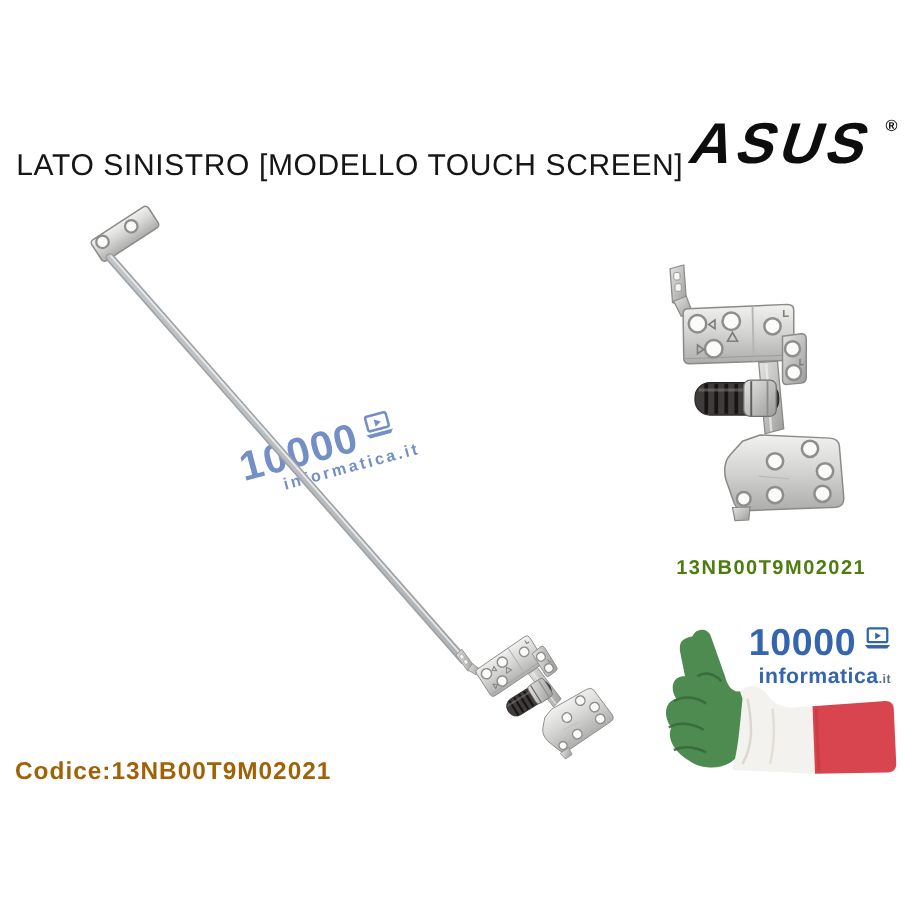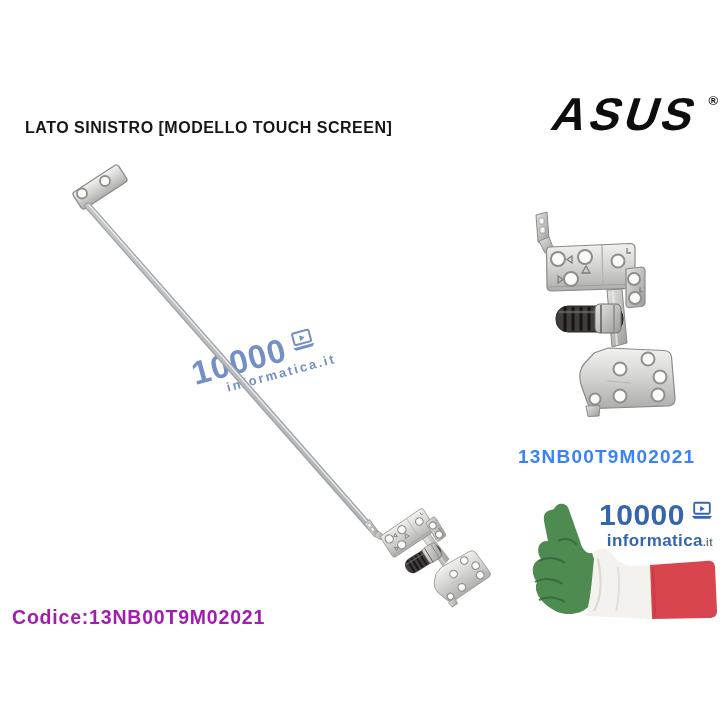--- a/index.html
+++ b/index.html
@@ -2,23 +2,23 @@
 <html><head>
 <meta charset="utf-8">
 <style>
   html,body{margin:0;padding:0;}
   body{font-family:"Liberation Sans",sans-serif;background:#fff;}
   #stage{position:relative;width:724px;height:724px;background:#ffffff;overflow:hidden;}
 
   .abs{position:absolute;}
 
   
-  .title{left:13px;top:119px;font-size:16px;font-weight:700;letter-spacing:.5px;color:#161616;white-space:nowrap;z-index:5;margin-left:12px;}
-  .part-code{left:518px;top:446px;width:198px;text-align:left;font-size:19px;font-weight:700;letter-spacing:1.2px;color:#3b82f6;z-index:5;}
-  .codice{left:12px;top:606px;font-size:19.5px;font-weight:700;letter-spacing:.8px;color:#a21caf;z-index:5;}
+  .title{left:13px;top:119px;font-size:24px;font-weight:400;letter-spacing:.5px;color:#161616;white-space:nowrap;z-index:5;}
+  .part-code{left:518px;top:446px;width:198px;text-align:center;font-size:16px;font-weight:700;letter-spacing:1.2px;color:#4d7c0f;z-index:5;}
+  .codice{left:12px;top:606px;font-size:19.5px;font-weight:700;letter-spacing:.8px;color:#a16207;z-index:5;}
 
   
   .asus-wrap{left:540px;top:95px;width:180px;height:44px;z-index:5;}
   .asus-text{display:inline-block;font-size:46px;line-height:38px;font-weight:700;letter-spacing:4px;color:#0d0d0d;transform:skewX(-18deg);transform-origin:left bottom;margin-left:8px;}
   .asus-reg{position:absolute;right:2px;top:-2px;font-size:13px;font-weight:700;color:#0d0d0d;}
 
   
   .watermark{left:188px;top:358px;transform:rotate(-15deg);transform-origin:left top;color:#5b7cbb;opacity:.85;z-index:1;}
   .wm-line1{display:flex;align-items:flex-start;gap:6px;font-size:33px;line-height:33px;font-weight:700;letter-spacing:1px;}
   .wm-line1 svg{margin-top:2px;}

